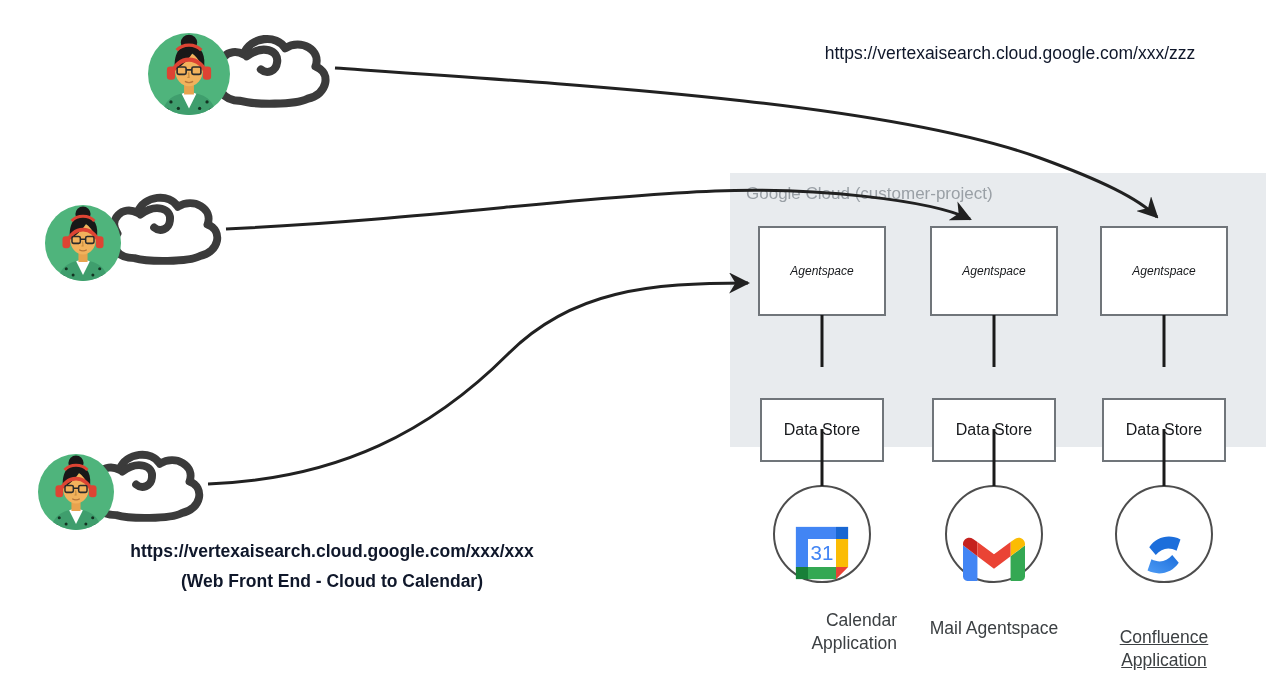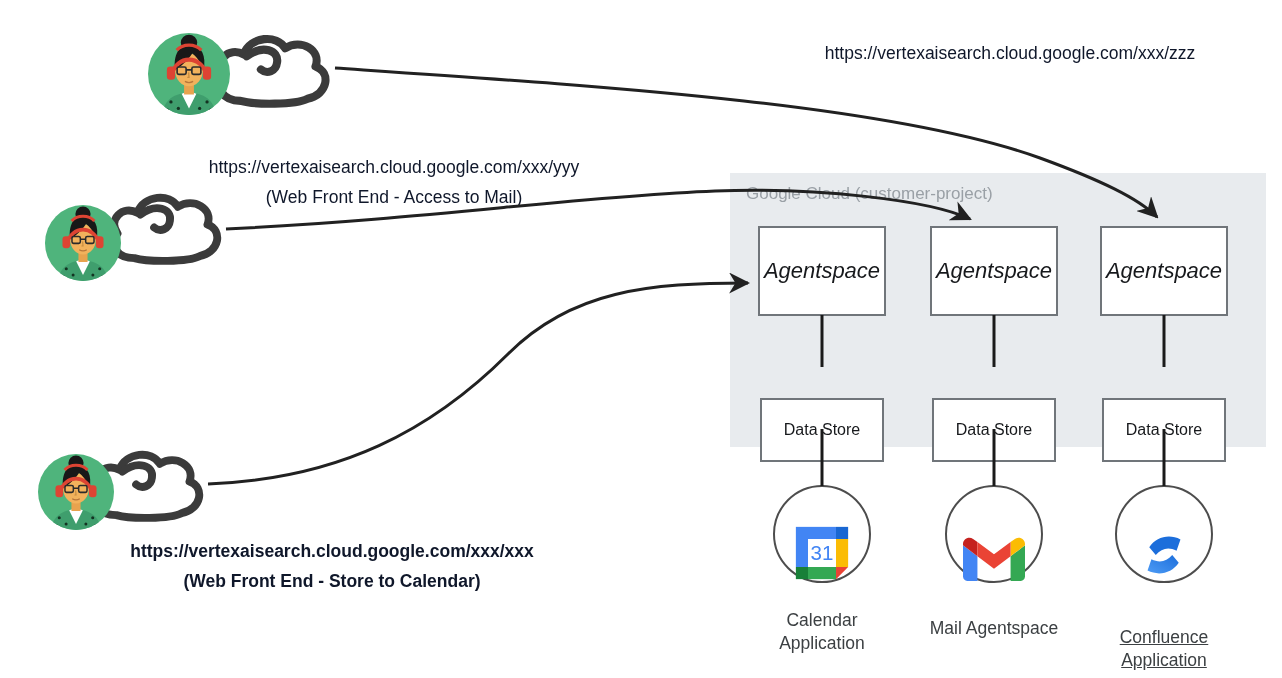--- a/index.html
+++ b/index.html
@@ -16,36 +16,36 @@
   .panel-label{
     left:746px;top:184px;width:400px;
     font-size:17px;color:#9aa0a6;z-index:2;
   }
   
   .node{
     background:#ffffff;border:2px solid #70757a;box-sizing:border-box;
     display:flex;align-items:center;justify-content:center;text-align:center;
     z-index:3;
   }
-  .agent{width:128px;height:90px;top:226px;font-size:22px;font-style:italic;color:#17191c;}
+  .agent{width:128px;height:90px;top:226px;font-size:12px;font-style:italic;color:#17191c;}
   .store{width:124px;height:64px;top:366px;font-size:16px;color:#17191c;margin-top:32px;}
   .agent.c1{left:758px;} .agent.c2{left:930px;} .agent.c3{left:1100px;}
   .store.c1{left:760px;} .store.c2{left:932px;} .store.c3{left:1102px;}
   
   .app-circle{
     width:98px;height:98px;border-radius:50%;background:#ffffff;
     border:2px solid #4d4d4d;box-sizing:border-box;top:485px;
     display:flex;align-items:flex-end;justify-content:center;z-index:3;
   }
   .app-circle.c1{left:773px;} .app-circle.c2{left:945px;} .app-circle.c3{left:1115px;}
   
   .app-label{
     width:150px;text-align:center;font-size:17.5px;line-height:23px;color:#3c4043;z-index:3;
   }
-  .app-label.c1{left:747px;top:609px;} .app-label.c2{left:919px;top:617px;} .app-label.c3{left:1089px;top:626px;text-decoration:underline;}
+  .app-label.c1{left:747px;top:609px;text-align:right;} .app-label.c2{left:919px;top:617px;} .app-label.c3{left:1089px;top:626px;text-decoration:underline;}
   
   .req{
     width:440px;text-align:center;font-size:17.5px;line-height:30px;color:#0f172a;z-index:2;
   }
   .req.r1{left:790px;top:38px;}
   .req.r2{left:174px;top:152px;}
   .req.r3{left:112px;top:536px;font-weight:bold;}
   
   .user-avatar{z-index:3;} .user-cloud{z-index:2;}
   .overlay{left:0;top:0;width:1282px;height:678px;z-index:5;pointer-events:none;}
@@ -113,27 +113,23 @@
     </svg>
   </div>
 
   <div class="abs app-label c1">Calendar Application</div>
   <div class="abs app-label c2">Mail Agentspace</div>
   <div class="abs app-label c3">Confluence Application</div>
 
   <div class="abs req r1">
     <div>https://vertexaisearch.cloud.google.com/xxx/zzz</div>
   </div>
-  <div class="abs req r2">
-    <div>https://vertexaisearch.cloud.google.com/xxx/yyy</div>
-    <div>(Web Front End - Access to Mail)</div>
-  </div>
   <div class="abs req r3">
     <div>https://vertexaisearch.cloud.google.com/xxx/xxx</div>
-    <div>(Web Front End - Store to Calendar)</div>
+    <div>(Web Front End - Cloud to Calendar)</div>
   </div>
 
   <svg class="abs user-avatar" style="left:148px;top:33px;" width="82" height="82" viewBox="0 0 100 100">
     <defs>
         <clipPath id="avc1">
           <circle cx="50" cy="50" r="50"></circle>
         </clipPath>
       </defs>
     <circle cx="50" cy="50" r="50" fill="#4fb47c"></circle>
     <g clip-path="url(#avc1)">

